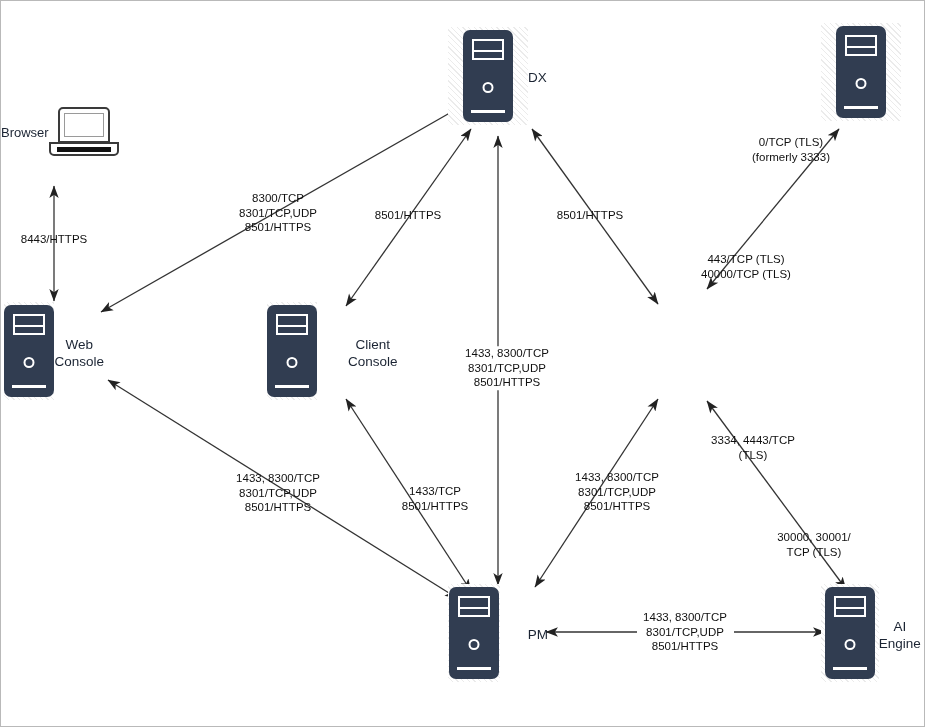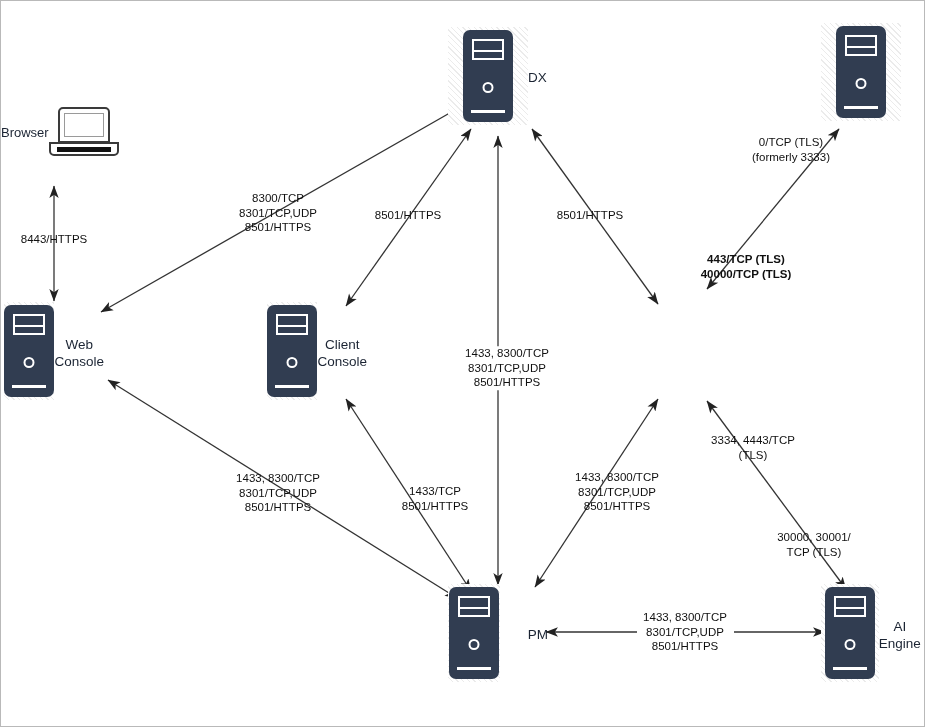--- a/index.html
+++ b/index.html
@@ -221,21 +221,21 @@
       <div class="tower">
         <div class="tower-bay"></div>
         <div class="tower-power"></div>
         <div class="tower-foot"></div>
       </div>
     </div>
     <div class="node-label">Web
 Console</div>
   </div>
 
-  <div class="node" style="left:266px; top:301px; width:100px;">
+  <div class="node" style="left:266px; top:301px; width:100px;gap:31px;">
     <div class="node-shadow">
       <div class="tower">
         <div class="tower-bay"></div>
         <div class="tower-power"></div>
         <div class="tower-foot"></div>
       </div>
     </div>
     <div class="node-label">Client
 Console</div>
   </div>
@@ -294,21 +294,21 @@
 
   <div class="edge-label" style="left:589px; top:214px;">8501/HTTPS</div>
 
   <div class="edge-label" style="left:506px; top:367px; background:#ffffff; padding:0 6px;">1433, 8300/TCP
 8301/TCP,UDP
 8501/HTTPS</div>
 
   <div class="edge-label" style="left:790px; top:148px;">0/TCP (TLS)
 (formerly 3333)</div>
 
-  <div class="edge-label" style="left:745px; top:265px;font-weight:bold;">443/TCP (TLS)
+  <div class="edge-label" style="left:745px; top:265px;">443/TCP (TLS)
 40000/TCP (TLS)</div>
 
   <div class="edge-label" style="left:277px; top:492px;">1433, 8300/TCP
 8301/TCP,UDP
 8501/HTTPS</div>
 
   <div class="edge-label" style="left:414px; top:497px;margin-left:20px;">1433/TCP
 8501/HTTPS</div>
 
   <div class="edge-label" style="left:616px; top:491px;">1433, 8300/TCP

